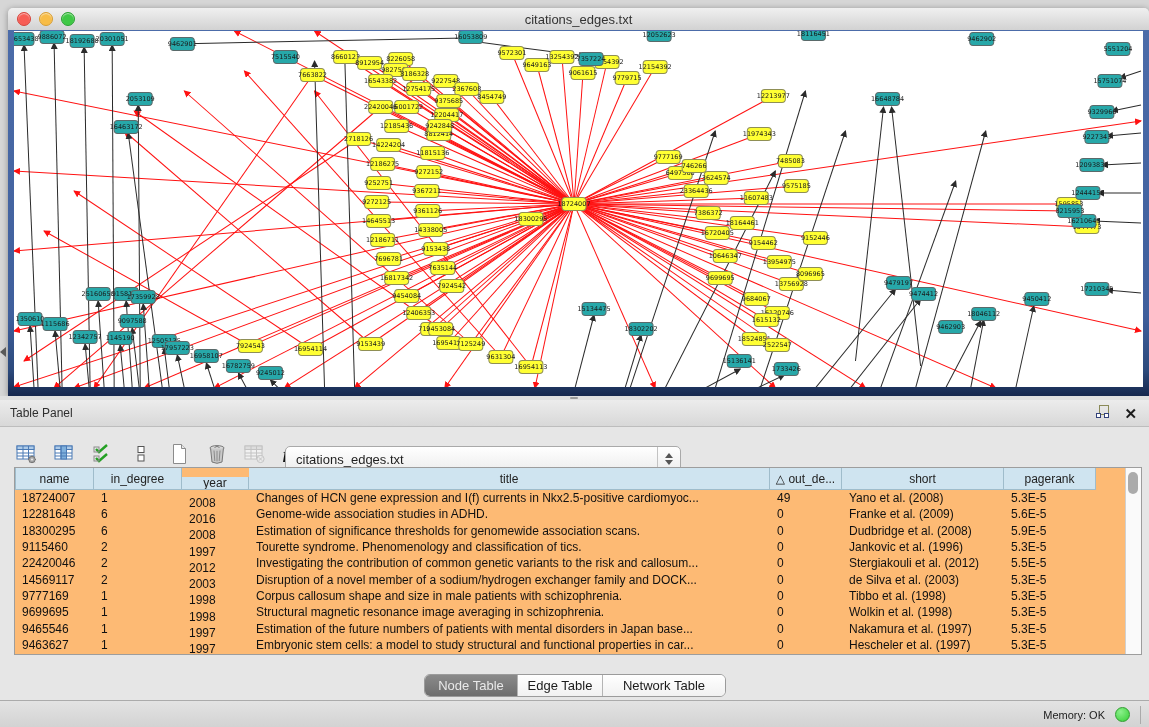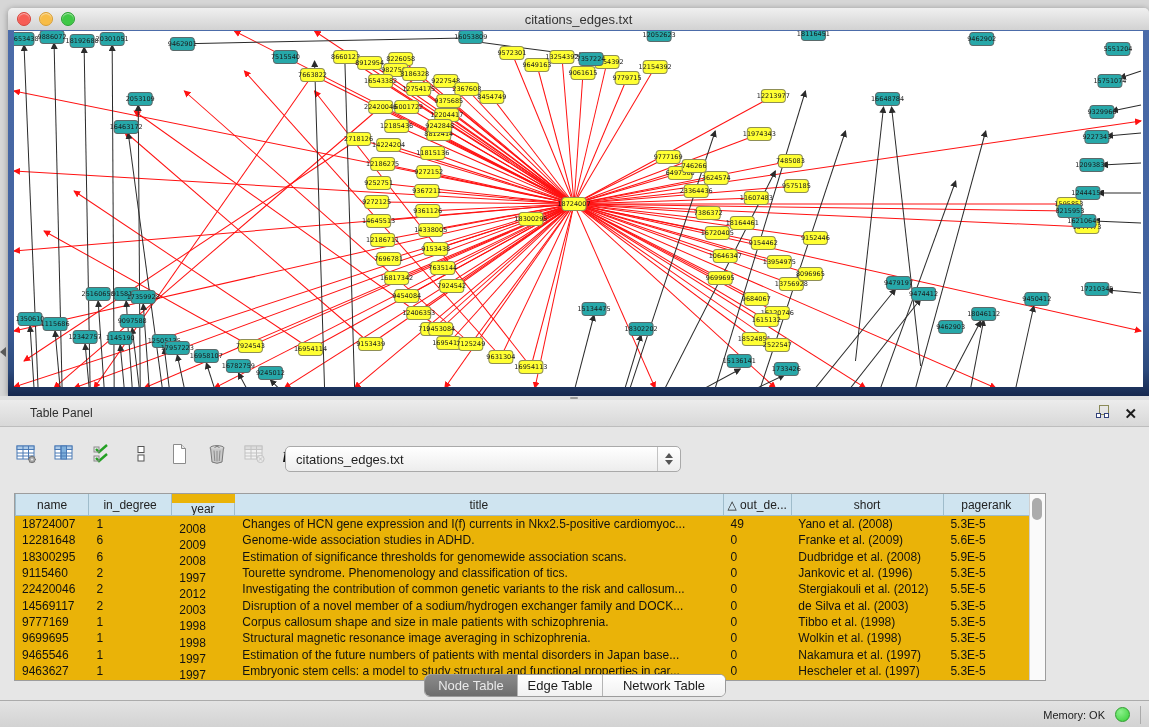--- a/index.html
+++ b/index.html
@@ -30,39 +30,39 @@
 
   
   #collapse-handle{left:0;top:347px;width:0;height:0;border-top:5px solid transparent;
     border-bottom:5px solid transparent;border-right:6px solid #5a5a5a;}
 
   
   #table-panel{left:0;top:400px;width:1149px;height:300px;background:#e6e6e6;}
   #tp-header{position:absolute;left:0;top:0;right:0;height:26px;
     background:linear-gradient(#ececec,#d8d8d8);border-bottom:1px solid #bdbdbd;
     display:flex;align-items:center;font-size:12px;color:#2e2e2e;}
-  #tp-title{margin-left:30px;}
+  #tp-title{margin-left:10px;}
   #tp-header-buttons{position:absolute;right:12px;top:0;height:26px;display:flex;align-items:center;gap:14px;}
   #tp-close{font-size:15px;font-weight:bold;color:#1c1c1c;line-height:1;cursor:default;}
 
   
   #tp-toolbar{position:absolute;left:14px;top:38px;height:36px;display:flex;align-items:center;gap:12px;}
   .tb-btn{width:26px;height:26px;display:flex;align-items:center;justify-content:center;}
   .tb-btn.disabled{opacity:.45;}
   #table-selector{position:absolute;left:285px;top:46px;width:394px;height:24px;
     background:linear-gradient(#ffffff,#ededed);border:1px solid #a9a9a9;border-radius:5px;
     font-size:13px;color:#1f1f1f;display:flex;align-items:center;}
   #table-selector .val{margin-left:10px;flex:1;}
   #table-selector .stepper{width:22px;height:100%;border-left:1px solid #c3c3c3;
     display:flex;flex-direction:column;align-items:center;justify-content:center;gap:2px;}
   .tri-up{width:0;height:0;border-left:4px solid transparent;border-right:4px solid transparent;border-bottom:5px solid #555;}
   .tri-dn{width:0;height:0;border-left:4px solid transparent;border-right:4px solid transparent;border-top:5px solid #555;}
 
   
-  #tbl{position:absolute;left:14px;top:93px;width:1032px;height:188px;background:#eab308;
+  #tbl{position:absolute;left:14px;top:67px;width:1128px;height:188px;background:#fdba74;
     border:1px solid #9d9d9d;box-sizing:border-box;}
   #thead{position:absolute;left:0;top:0;right:15px;height:22px;display:flex;}
   .th{box-sizing:border-box;background:#cfe4f0;border-right:1px solid #9fbccb;border-bottom:1px solid #9fbccb;
     font-size:12px;color:#222;display:flex;align-items:center;justify-content:center;overflow:hidden;white-space:nowrap;}
   .th:first-child{border-left:1px solid #9fbccb;}
   #tbody{position:absolute;left:0;top:22px;right:15px;bottom:0;overflow:hidden;}
   .tr{display:flex;height:16.3px;align-items:center;}
   .td{box-sizing:border-box;padding-left:7px;font-size:12px;color:#111;
       overflow:hidden;white-space:nowrap;}
   .c0{width:79px;}.c1{width:88px;}.c2{width:67px;margin-top:9px;}.c3{width:521px;}.c4{width:72px;}.c5{width:162px;}.c6{width:92px;}
@@ -898,21 +898,21 @@
           <div class="td c1">1</div>
           <div class="td c2">2008</div>
           <div class="td c3">Changes of HCN gene expression and I(f) currents in Nkx2.5-positive cardiomyoc...</div>
           <div class="td c4">49</div>
           <div class="td c5">Yano et al. (2008)</div>
           <div class="td c6">5.3E-5</div>
         </div>
         <div class="tr">
           <div class="td c0">12281648</div>
           <div class="td c1">6</div>
-          <div class="td c2">2009</div>
+          <div class="td c2">2016</div>
           <div class="td c3">Genome-wide association studies in ADHD.</div>
           <div class="td c4">0</div>
           <div class="td c5">Franke et al. (2009)</div>
           <div class="td c6">5.6E-5</div>
         </div>
         <div class="tr">
           <div class="td c0">18300295</div>
           <div class="td c1">6</div>
           <div class="td c2">2008</div>
           <div class="td c3">Estimation of significance thresholds for genomewide association scans.</div>

